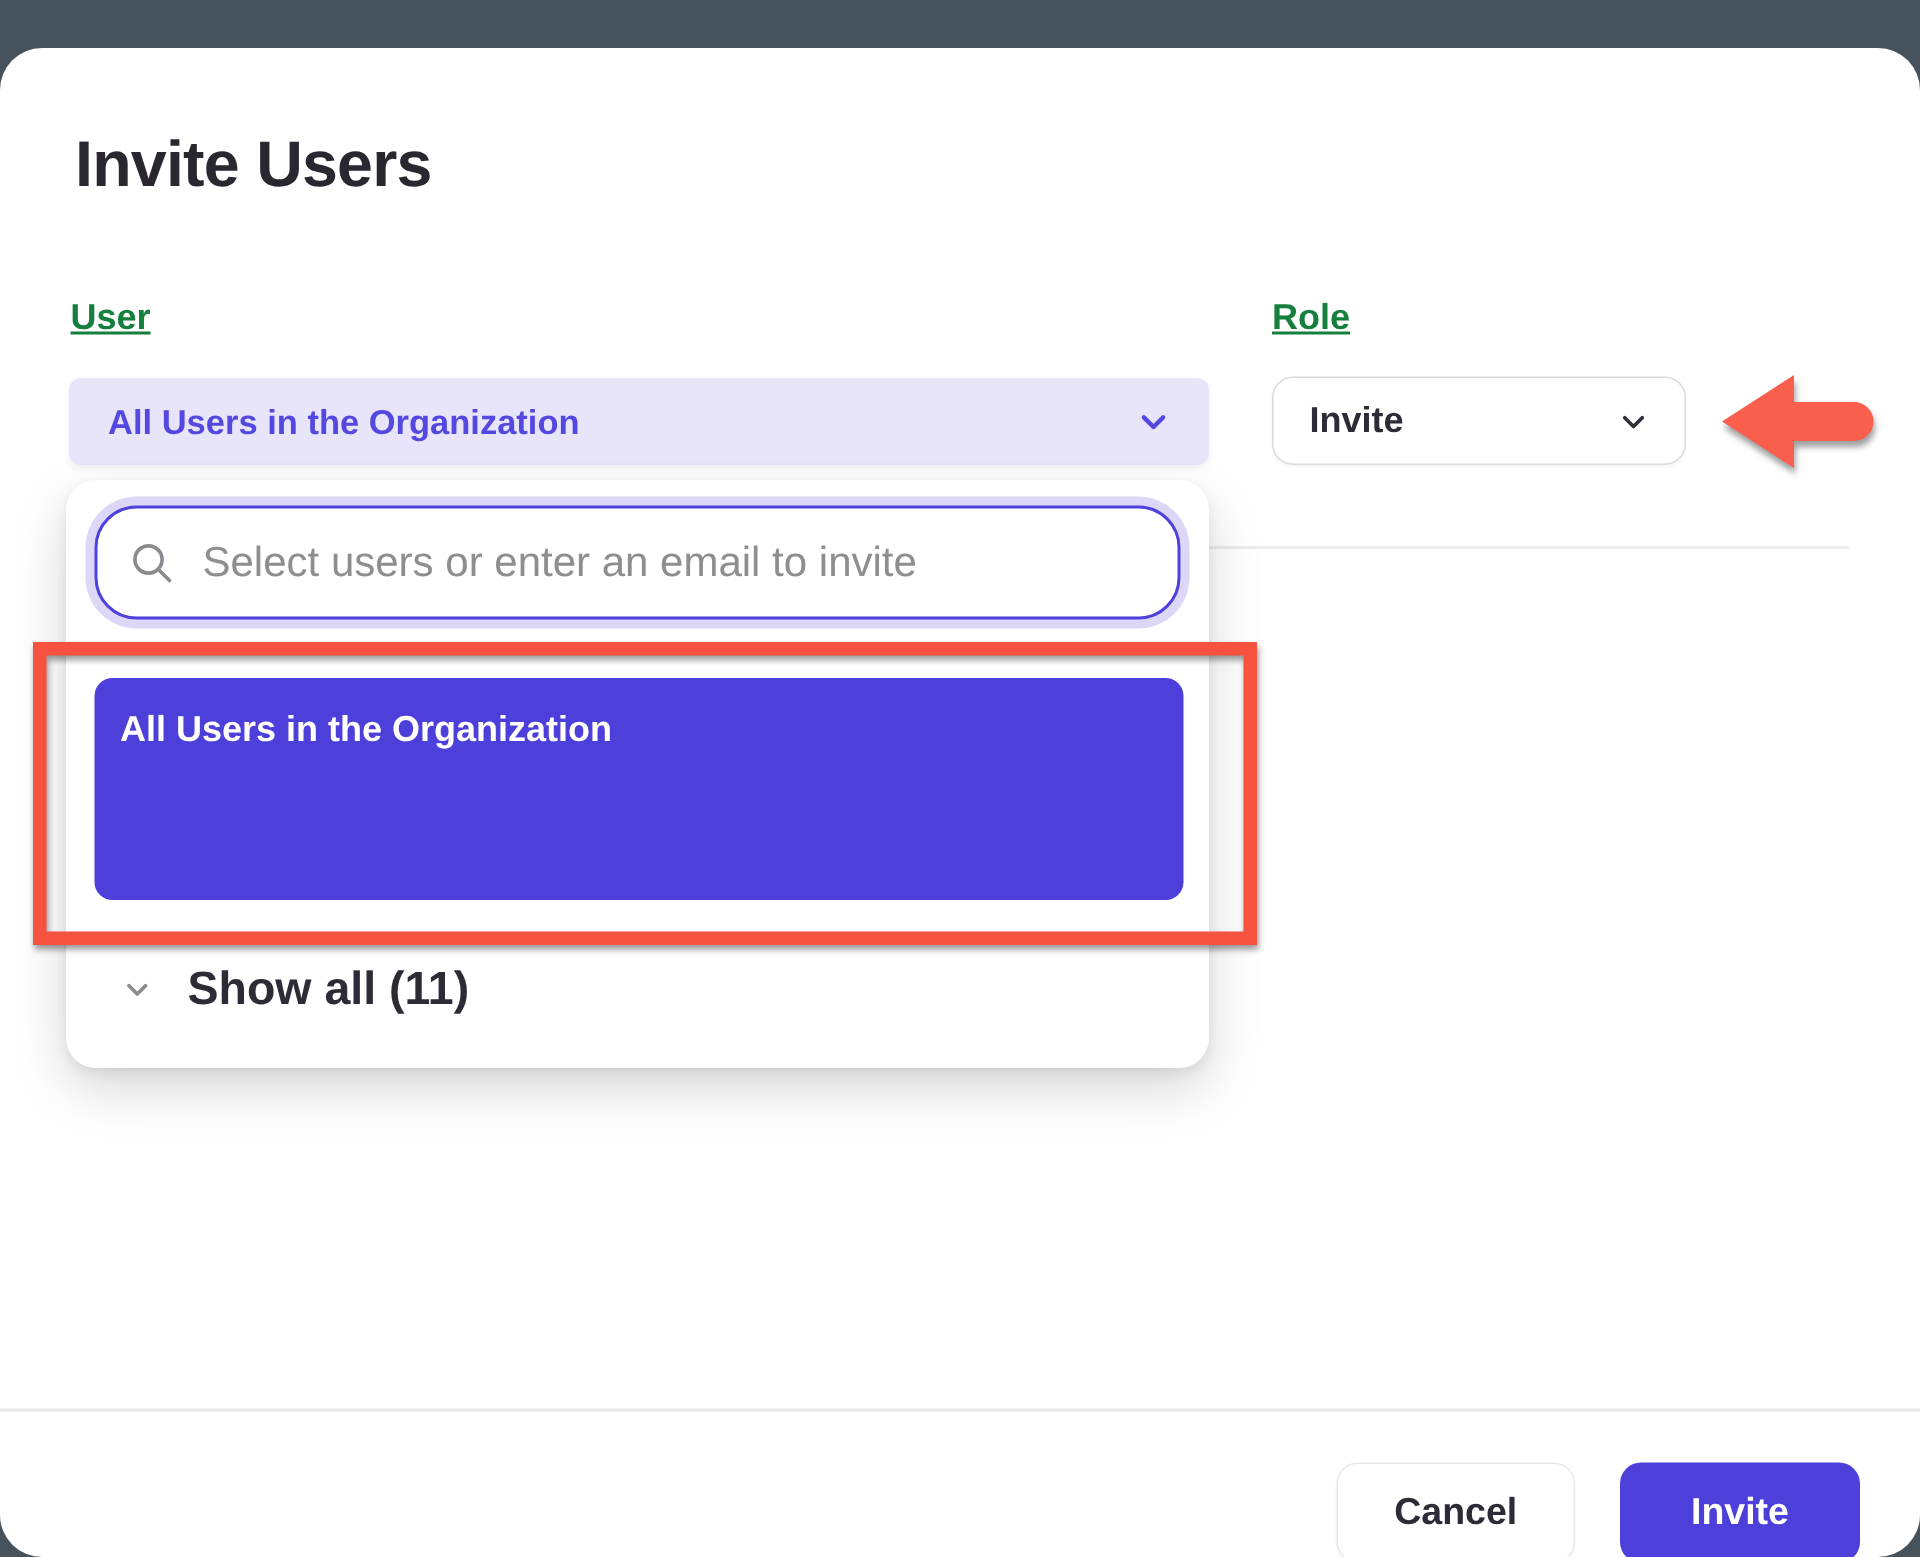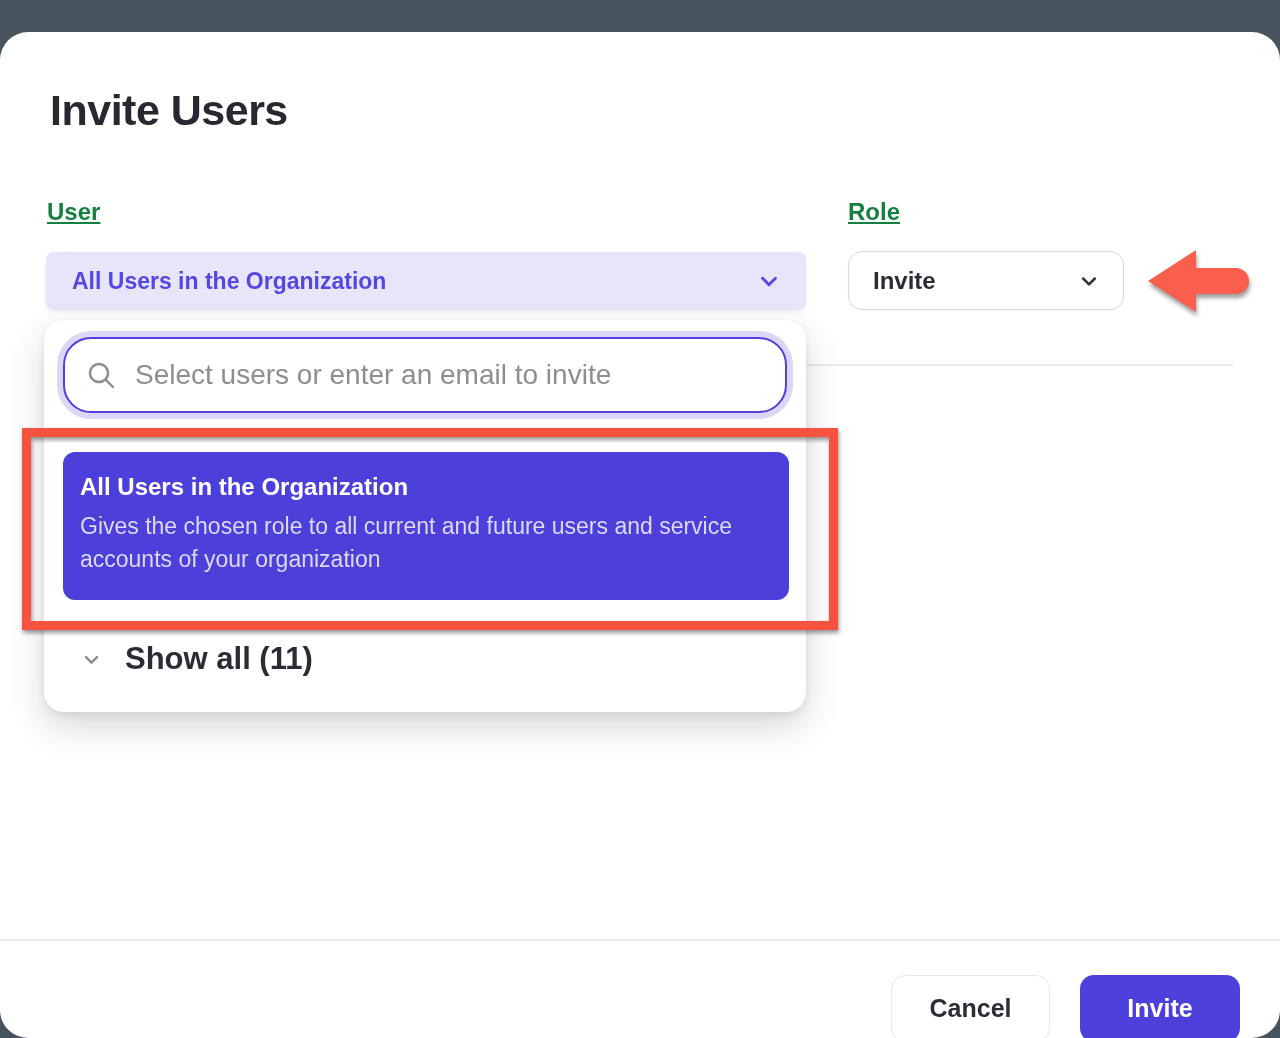--- a/index.html
+++ b/index.html
@@ -104,21 +104,20 @@
           <svg viewBox="0 0 24 24">
             <circle cx="10.5" cy="10.5" r="6.8" fill="none" stroke="#8a8a90" stroke-width="1.8"></circle>
             <line x1="15.6" y1="15.6" x2="21" y2="21" stroke="#8a8a90" stroke-width="1.8" stroke-linecap="round"></line>
           </svg>
           <input type="text" value="" placeholder="Select users or enter an email to invite" style="">
         </div>
       </div>
 
       <div class="option">
         <p class="option-title">All Users in the Organization</p>
-        <p class="option-desc">Gives the chosen role to all current and future users and service accounts of your organization</p>
       </div>
 
       <div class="show-all">
         <span class="chev">
           <svg viewBox="0 0 24 24" width="19" height="19">
               <path d="M5 9l7 7 7-7" fill="none" stroke="currentColor" stroke-width="3" stroke-linecap="round" stroke-linejoin="round"></path>
             </svg>
         </span>
         <span class="lbl">Show all (11)</span>
       </div>

